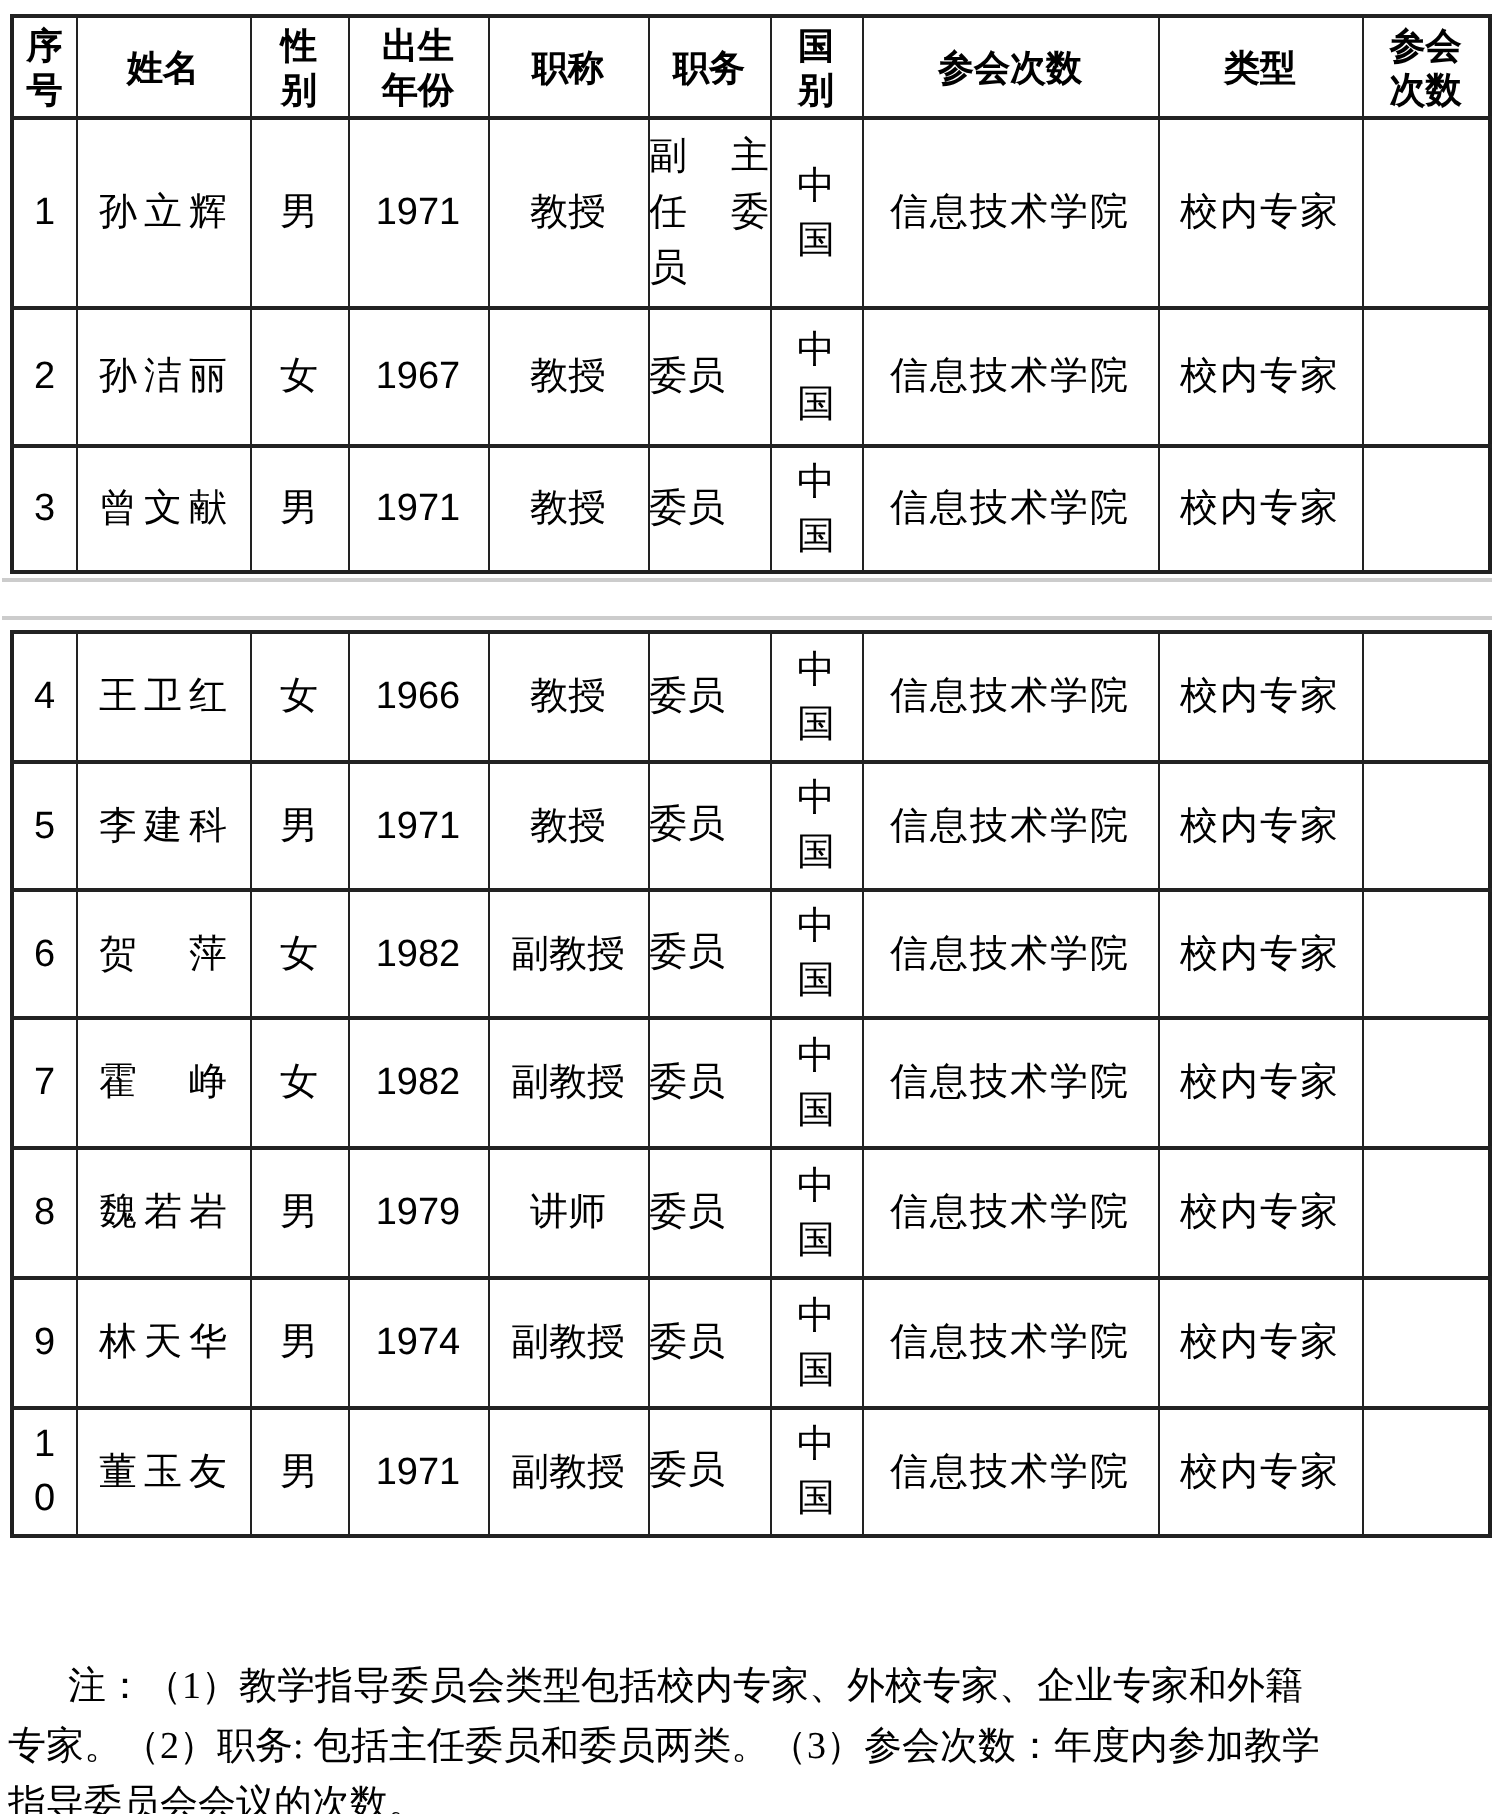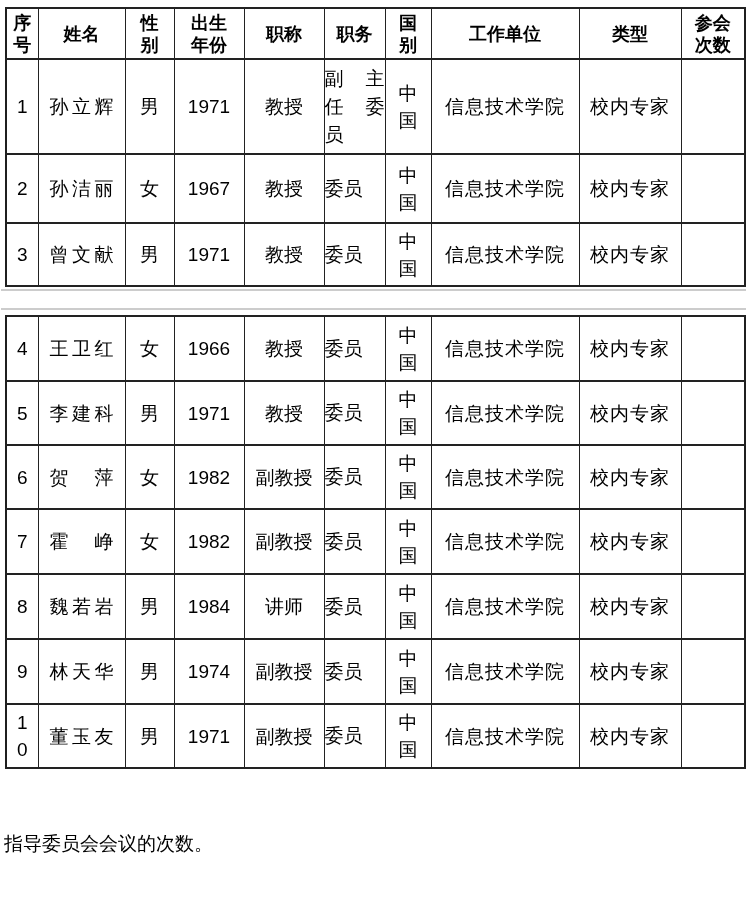--- a/index.html
+++ b/index.html
@@ -89,21 +89,21 @@
           <span class="hline">职称</span>
         </th>
         <th>
           <span class="hline">职务</span>
         </th>
         <th>
           <span class="hline">国</span>
           <span class="hline">别</span>
         </th>
         <th>
-          <span class="hline">工作单位</span>
+          <span class="hline">参会次数</span>
         </th>
         <th>
           <span class="hline">类型</span>
         </th>
         <th>
           <span class="hline">参会</span>
           <span class="hline">次数</span>
         </th>
       </tr>
     </thead>
@@ -328,21 +328,21 @@
             <div>8</div>
           </td>
           <td class="c-name">
             <div class="dist">
               <span>魏</span>
               <span>若</span>
               <span>岩</span>
             </div>
           </td>
           <td class="c-gender">男</td>
-          <td class="c-year">1984</td>
+          <td class="c-year">1979</td>
           <td class="c-title">讲师</td>
           <td class="c-duty">
             <div class="duty-line">
               <span>委员</span>
             </div>
           </td>
           <td class="c-country">
             <span class="cline">中</span>
             <span class="cline">国</span>
           </td>
@@ -402,16 +402,18 @@
             <span class="cline">国</span>
           </td>
           <td class="c-unit">信息技术学院</td>
           <td class="c-type">校内专家</td>
           <td class="c-att"></td>
         </tr>
       </tbody>
   </table>
 
   <div class="note">
+    <div class="l1">注：（1）教学指导委员会类型包括校内专家、外校专家、企业专家和外籍</div>
+    <div>专家。（2）职务: 包括主任委员和委员两类。（3）参会次数：年度内参加教学</div>
     <div>指导委员会会议的次数。</div>
   </div>
 
 </div>
 
 </body></html>

